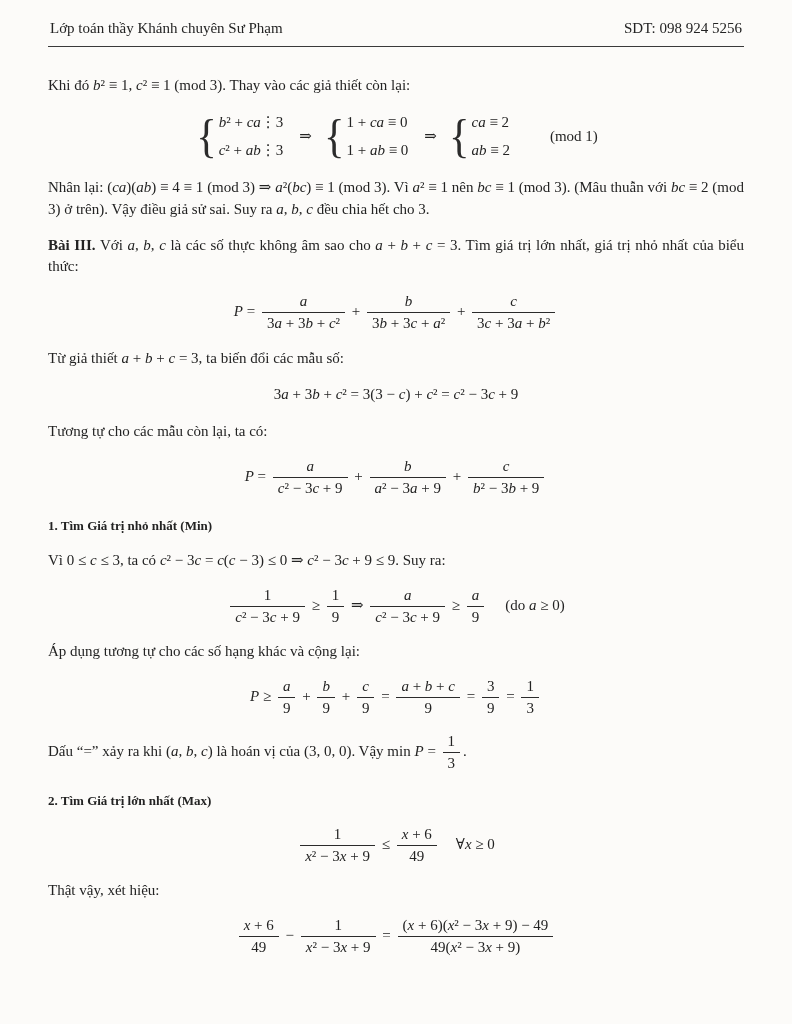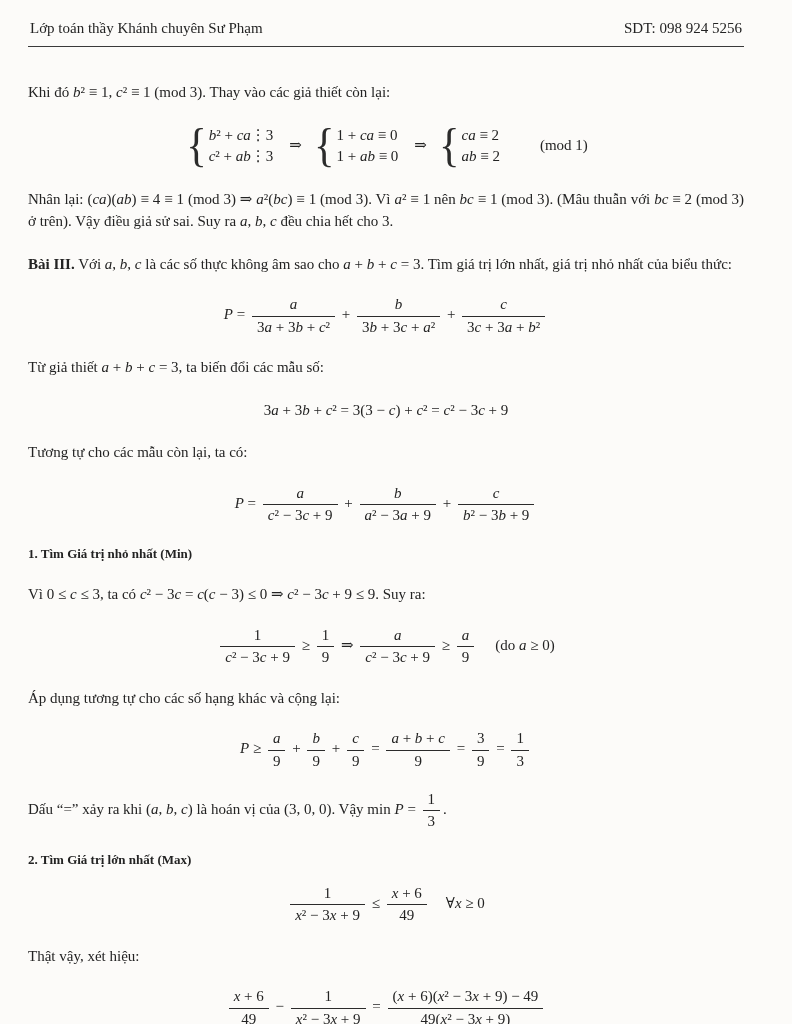--- a/index.html
+++ b/index.html
@@ -2,42 +2,42 @@
 <html><head>
 <meta charset="utf-8">
 <style>
   html,body{margin:0;padding:0;}
   body{background:#fbfaf8;}
   .page{
     width:792px;height:1024px;box-sizing:border-box;overflow:hidden;
     background:#fcfbf9;color:#232323;
     font-family:"Liberation Serif","DejaVu Serif","DejaVu Sans",serif;
     font-size:15px;line-height:1.45;
-    padding:14px 48px 30px 28px;
+    padding:14px 48px 30px 48px;
   }
   .doc-header{
     display:flex;justify-content:space-between;align-items:baseline;
     padding:4px 2px 6px 2px;border-bottom:1.4px solid #3a3a3a;
   }
   .doc-header .hdr-left,.doc-header .hdr-right{white-space:nowrap;}
   .doc-content{padding-top:14px;}
-  .para{margin:21px 0;text-align:justify;}
+  .para{margin:14px 0;text-align:justify;}
   .heading{margin:20px 0 11px 0;font-weight:bold;font-size:13px;}
   .display{text-align:center;margin:15px 0;}
   .bold{font-weight:bold;}
   .math i{font-style:italic;}
   .frac{display:inline-block;vertical-align:middle;text-align:center;margin:0 3px;}
   .frac .num{display:block;padding:0 5px 2px 5px;border-bottom:1px solid #2b2b2b;line-height:1.15;}
   .frac .den{display:block;padding:2px 5px 0 5px;line-height:1.15;}
   .cases{display:inline-flex;align-items:center;vertical-align:middle;margin:0 2px;}
   .cases .brace{
     font-size:285%;font-weight:400;line-height:0.85;
     transform:scaleY(1.08);margin-right:2px;color:#2b2b2b;
   }
-  .cases .rows{display:inline-flex;flex-direction:column;text-align:left;}
+  .cases .rows{display:inline-flex;flex-direction:column;gap:7px;text-align:left;}
   .gap{display:inline-block;}
 </style>
 </head>
 <body>
 
 <div class="page">
   <div class="doc-header">
     <span class="hdr-left">Lớp toán thầy Khánh chuyên Sư Phạm</span>
     <span class="hdr-right">SDT: 098 924 5256</span>
   </div>

